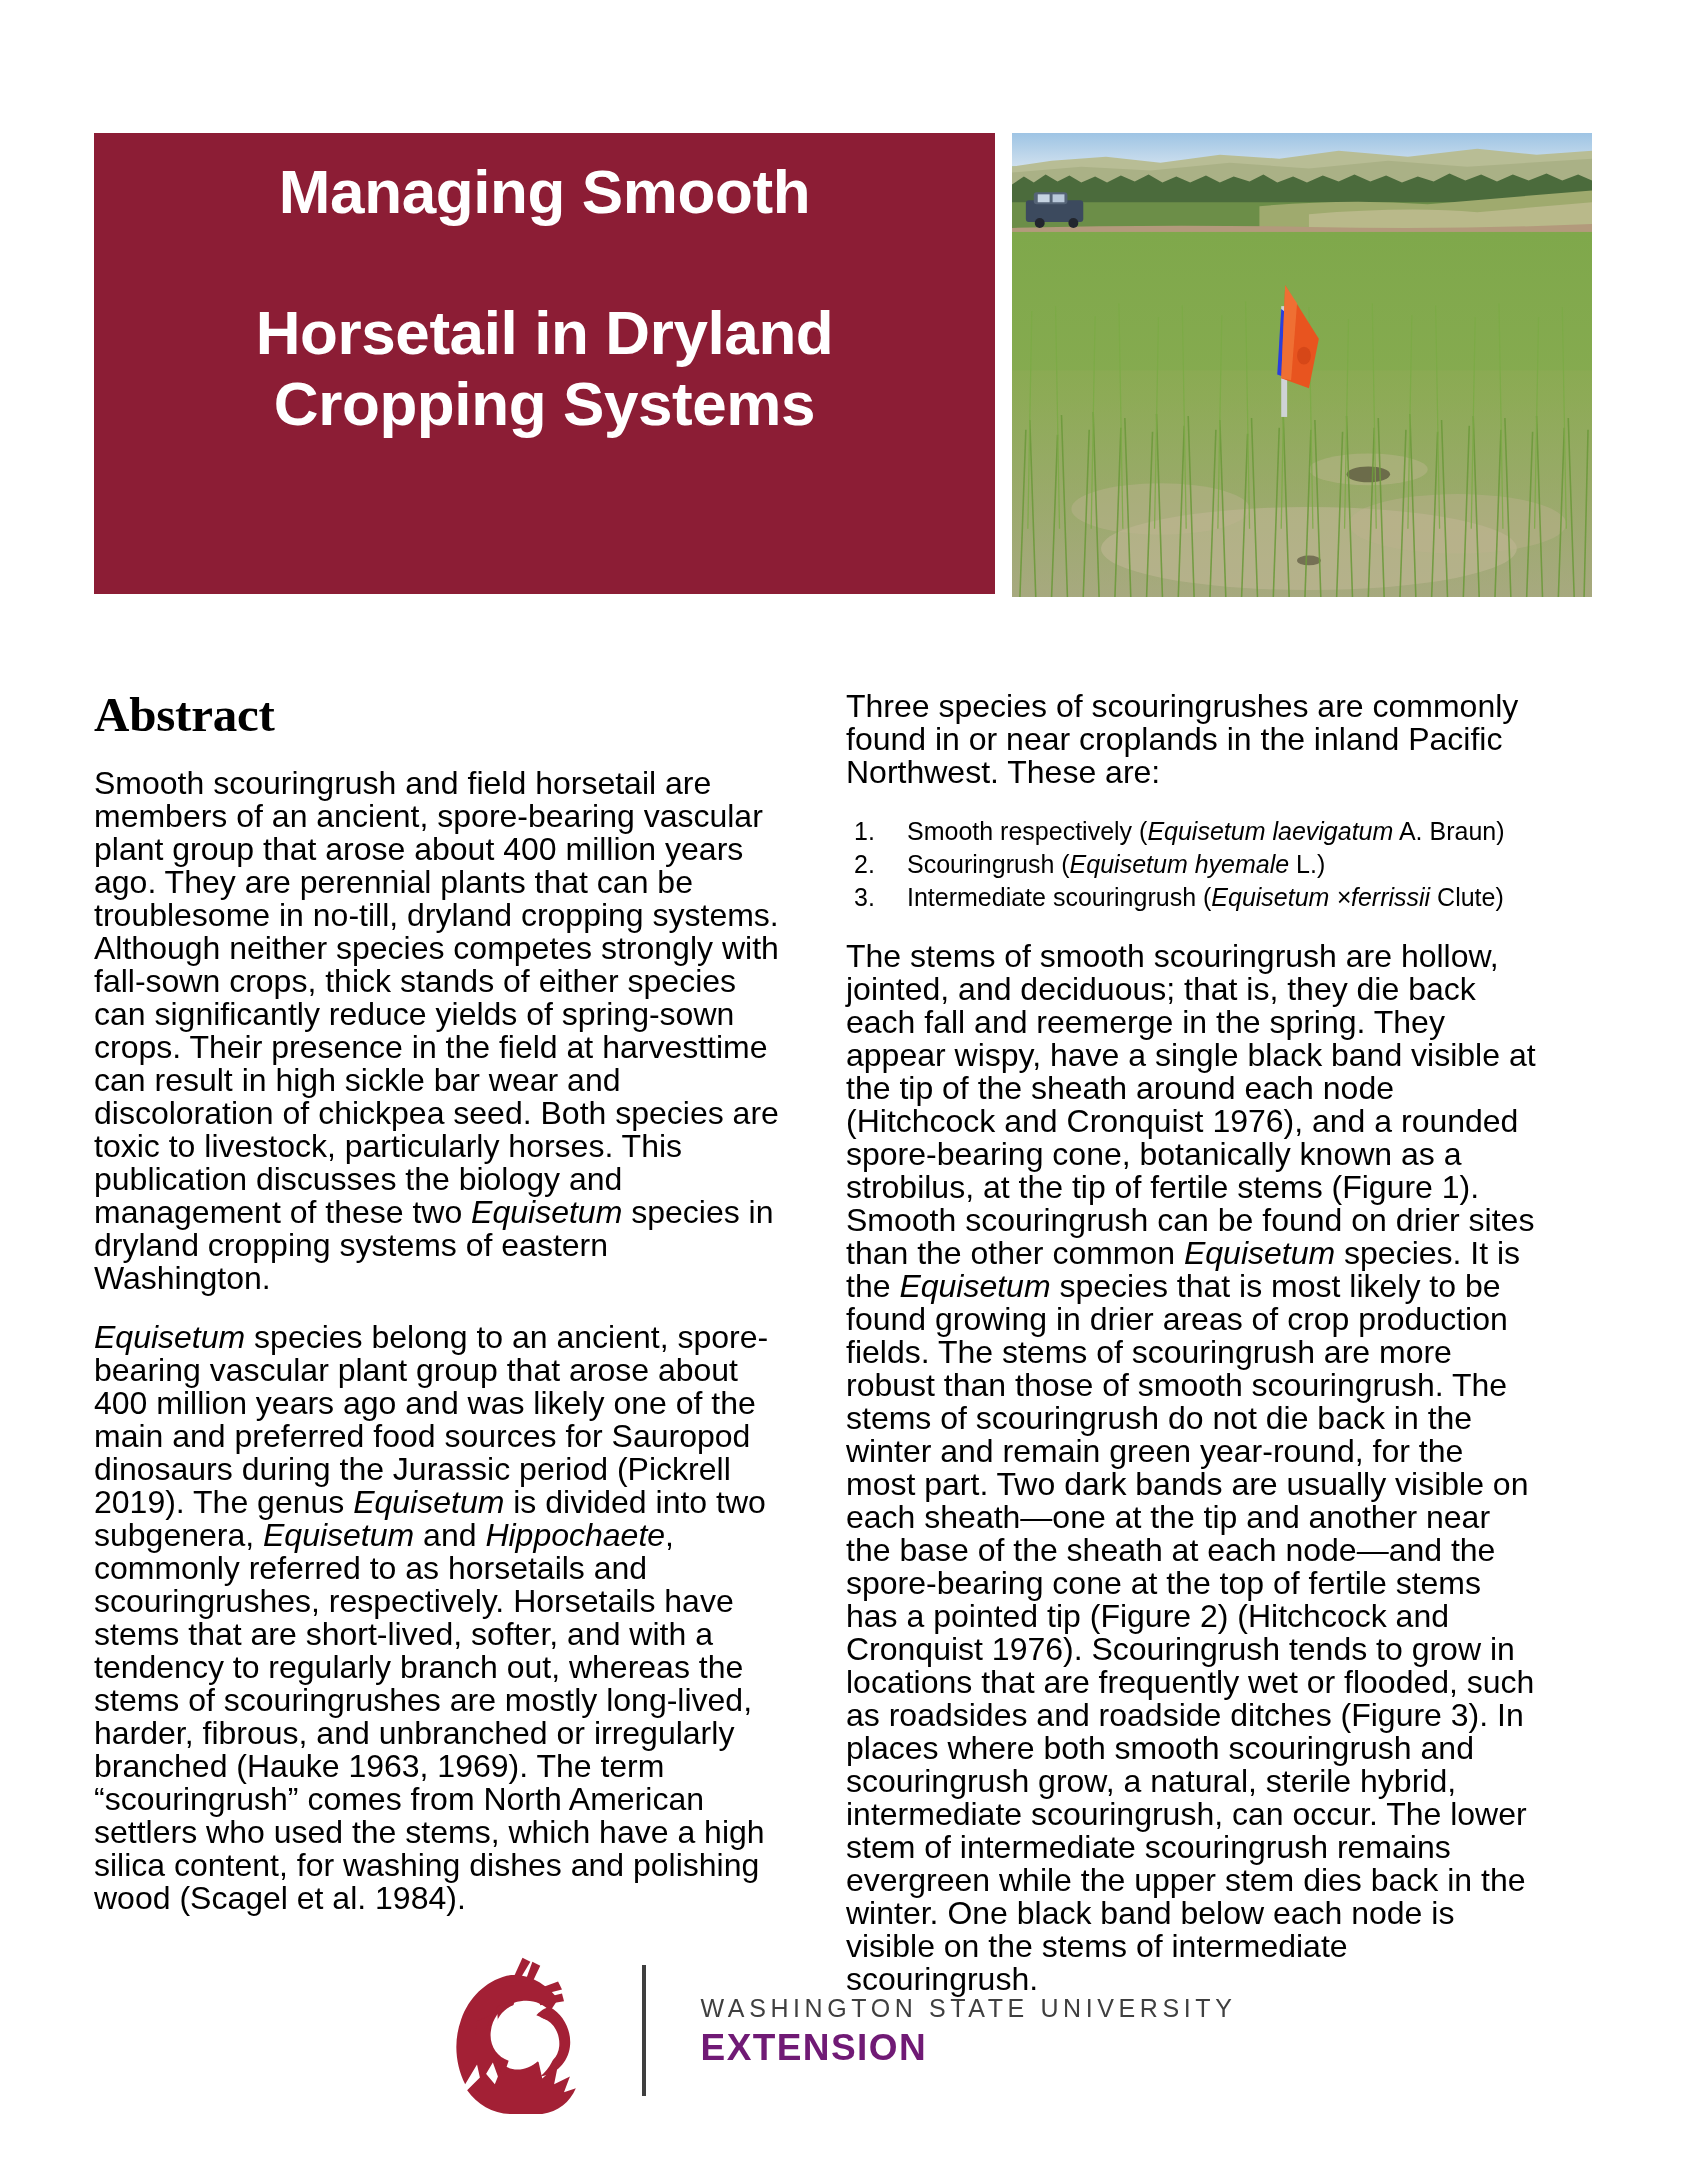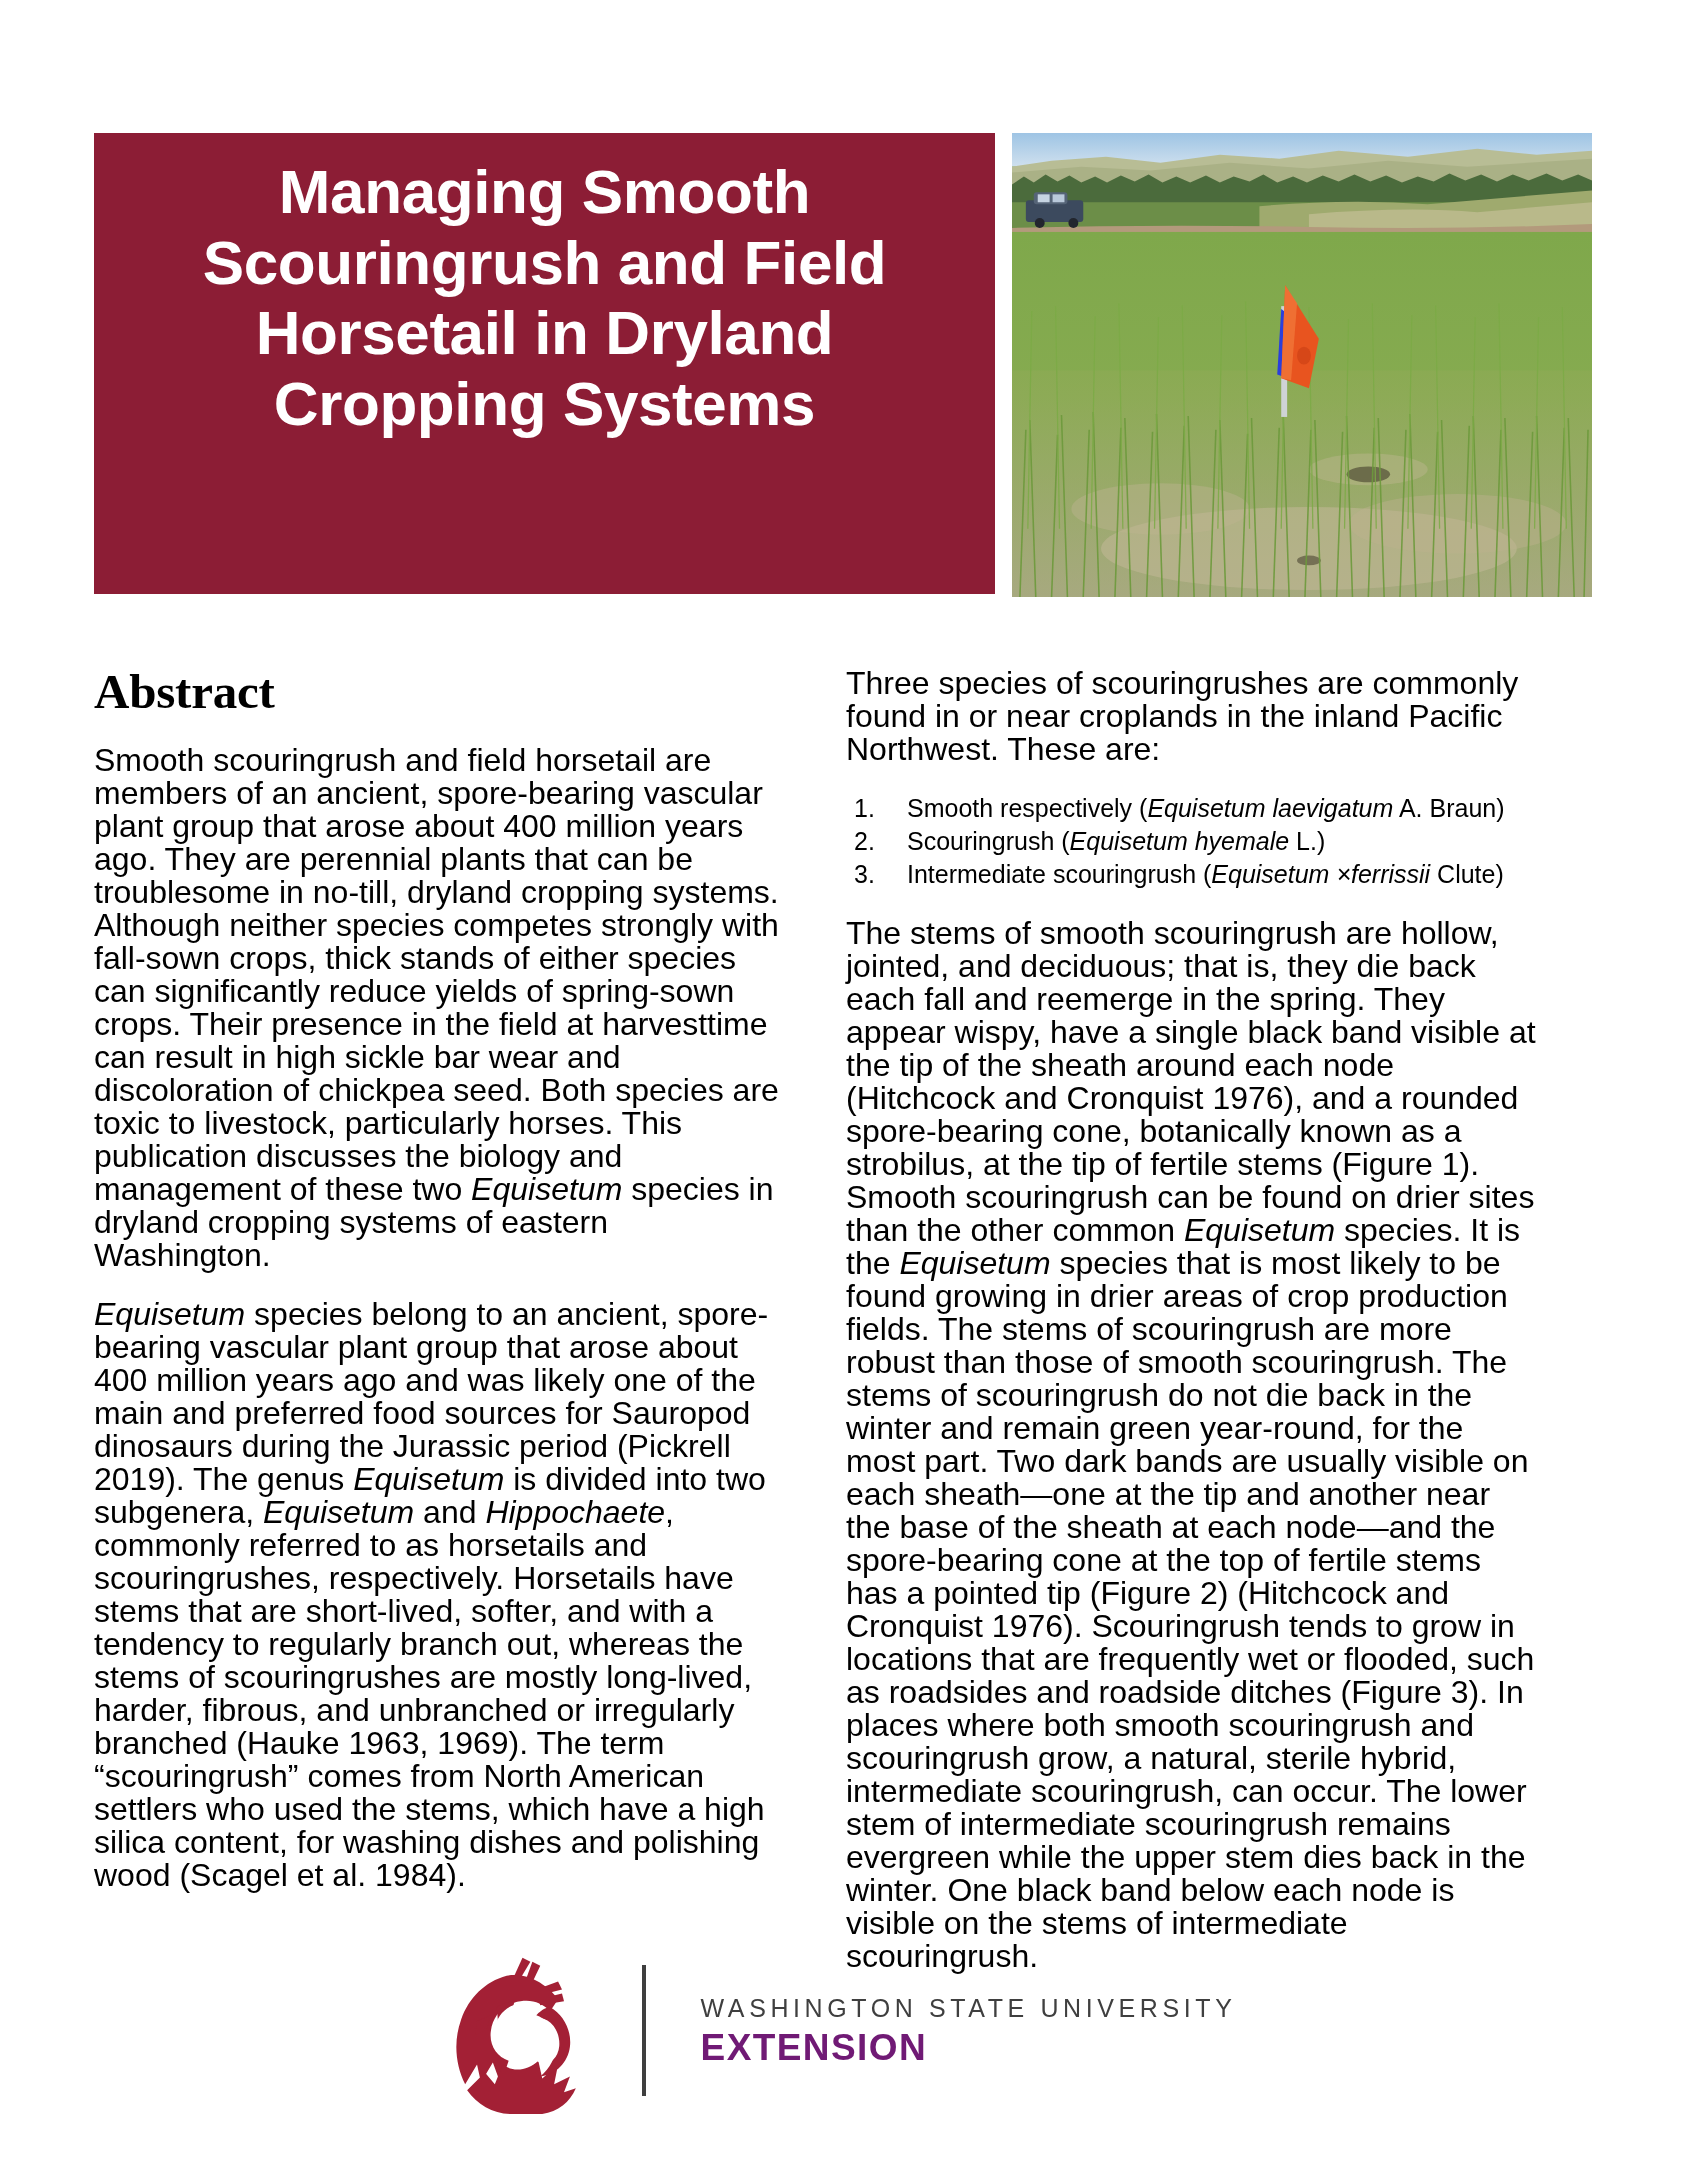--- a/index.html
+++ b/index.html
@@ -64,21 +64,21 @@
     height: 464px;
     overflow: hidden;
     background: #6d9a3f;
   }
   .photo-svg { display: block; width: 100%; height: 100%; }
 
   
   .columns {
     position: absolute;
     left: 94px;
-    top: 667px;
+    top: 690px;
     width: 1498px;
     height: 1168px;
   }
   .col {
     position: absolute;
     top: 0;
     width: 693px;
   }
   .col-left  { left: 0px; }
   .col-right { left: 752px; }
@@ -172,21 +172,21 @@
 </head>
 <body>
 
 <div class="page">
 
   <div class="header">
 
     <div class="title-block">
       <h1 class="doc-title">
         <span>Managing Smooth</span><br>
-        <span>Scouringrush and Field</span><br>
+        <br>
         <span>Horsetail in Dryland</span><br>
         <span>Cropping Systems</span>
       </h1>
     </div>
 
     <div class="photo">
       <svg class="photo-svg" viewBox="0 0 586 469" preserveAspectRatio="none">
         <defs>
           <linearGradient id="skyGrad" x1="0" y1="0" x2="0" y2="1">
             <stop offset="0%" stop-color="#9ec4e4"></stop>

